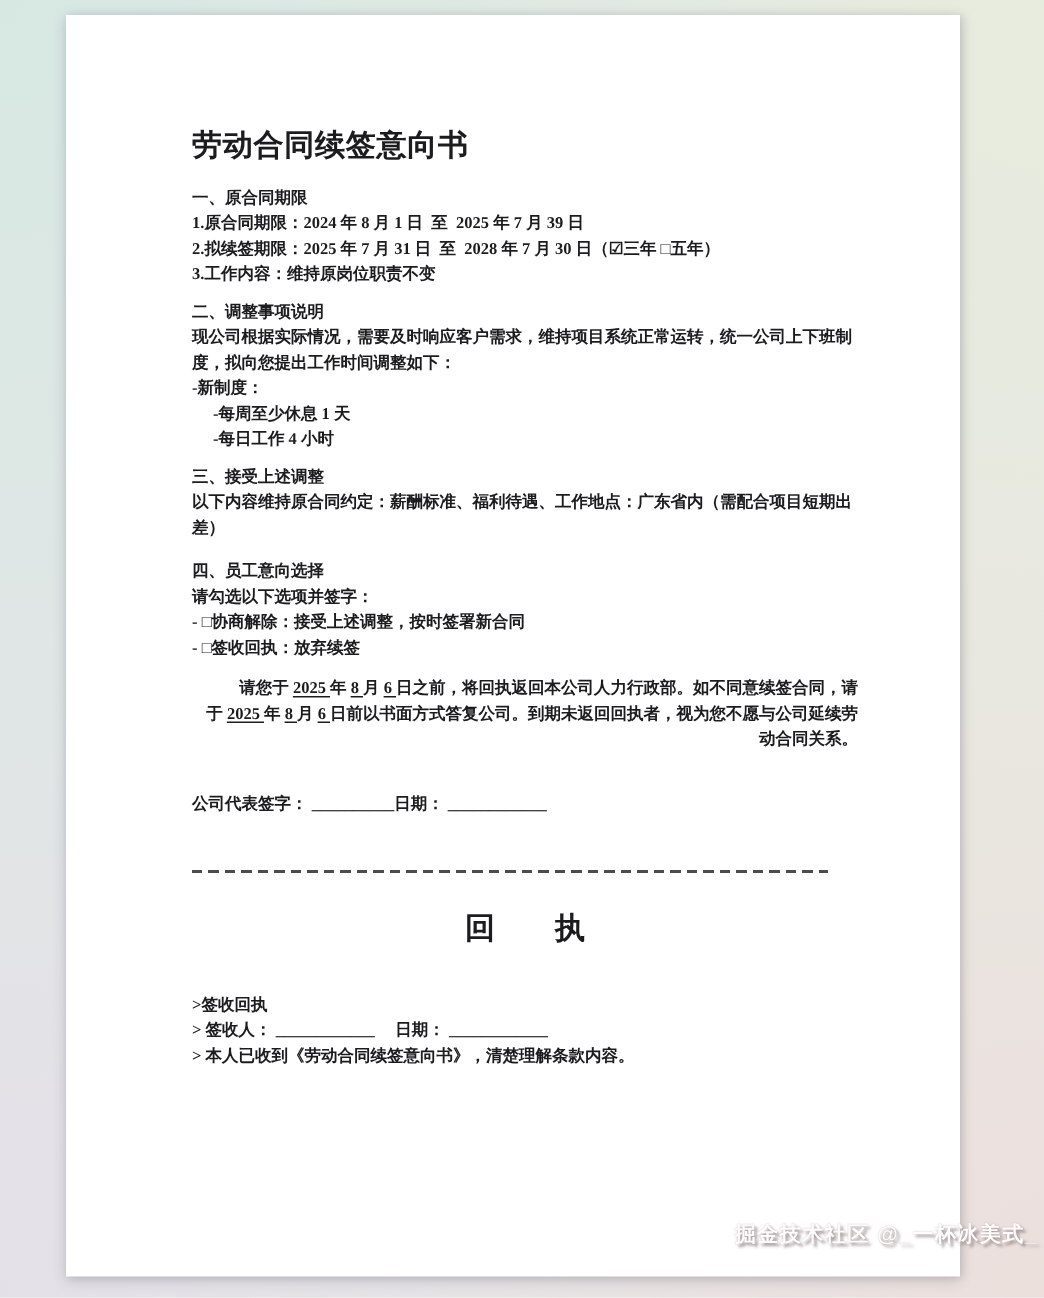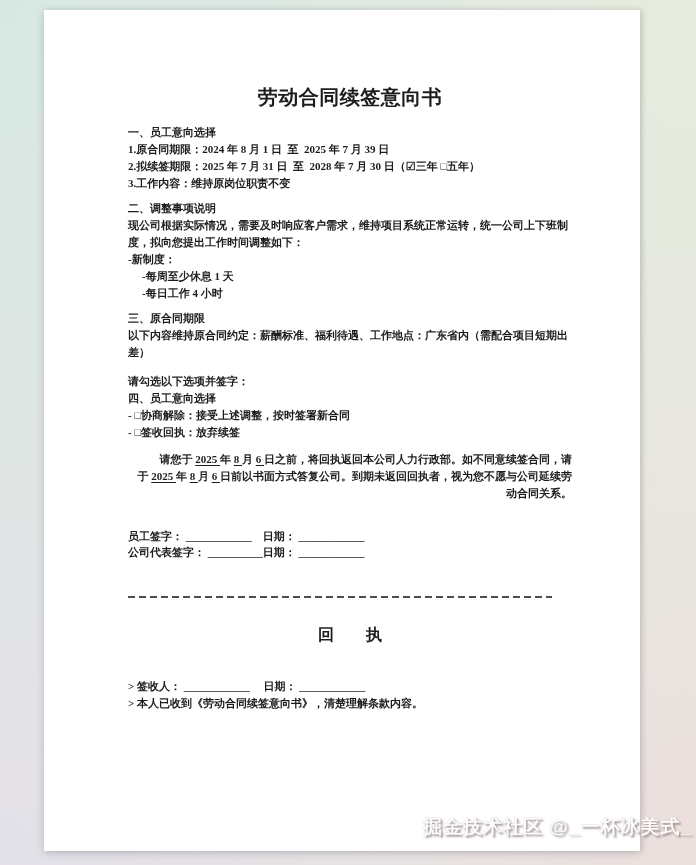--- a/index.html
+++ b/index.html
@@ -19,96 +19,96 @@
     box-shadow:0 2px 8px rgba(95,95,115,.30), 2px 0 4px rgba(95,95,115,.12);
   }
   .content {
     position:absolute; left:84px; top:74px; width:444px;
     font-size:11px; line-height:17px; font-weight:600; color:#1c1c1e;
   }
   .line { white-space:pre-wrap; }
   .heading { font-weight:700; }
   .doc-title {
     font-family:"Liberation Sans","DejaVu Sans",sans-serif;
-    font-size:20px; line-height:26px; font-weight:700; text-align:center;
+    font-size:20px; line-height:26px; font-weight:700; text-align:left;
     margin:0 0 14px 0; letter-spacing:.5px;
   }
   .sec-s2 { margin-top:8px; }
   .sec-s3 { margin-top:8px; }
   .sec-s4 { margin-top:12px; }
   .sub { padding-left:14px; }
   .notice { margin:10px 0 0 0; text-indent:22px;text-align:right; }
   .u { text-decoration:underline; text-underline-offset:2px; }
   .sig { margin-top:26px; }
   .sig .line { line-height:16px; }
   .tear {
     margin-top:36px; width:424px; height:2px;
     background:repeating-linear-gradient(90deg,#4c4c4c 0 7px,transparent 7px 11px);
   }
   .receipt-title {
     font-family:"Liberation Sans","DejaVu Sans",sans-serif;
-    font-size:16px; line-height:26px; font-weight:700; text-align:center;
+    font-size:20px; line-height:26px; font-weight:700; text-align:center;
     margin:24px 0 0 0; white-space:pre;
   }
   .receipt { margin-top:30px; }
   .watermark {
     position:absolute; right:4px; top:814px; white-space:nowrap;
     font-family:"Liberation Sans","DejaVu Sans",sans-serif;
-    font-size:19px; font-weight:700; letter-spacing:1px;
+    font-size:14px; font-weight:700; letter-spacing:1px;
     color:#fdfbfb;
     text-shadow:2px 2px 2px rgba(150,138,138,.85), 0 0 1px rgba(160,150,150,.6);
   }
 </style>
 </head>
 <body>
 
 <div class="page">
   <div class="content">
 
     <h1 class="doc-title">劳动合同续签意向书</h1>
 
     <section>
-      <div class="line heading">一、员工意向选择</div>
+      <div class="line heading">一、原合同期限</div>
       <div class="line">1.原合同期限：2024 年 8 月 1 日  至  2025 年 7 月 39 日</div>
       <div class="line"><span>2.拟续签期限：2025 年 7 月 31 日  至  2028 年 7 月 30 日（</span><span>☑</span><span>三年 </span><span>□</span><span>五年）</span></div>
       <div class="line">3.工作内容：维持原岗位职责不变</div>
     </section>
 
     <section class="sec-s2">
       <div class="line heading">二、调整事项说明</div>
       <div class="line">现公司根据实际情况，需要及时响应客户需求，维持项目系统正常运转，统一公司上下班制度，拟向您提出工作时间调整如下：</div>
       <div class="line">-新制度：</div>
       <div class="line sub">-每周至少休息 1 天</div>
       <div class="line sub">-每日工作 4 小时</div>
     </section>
 
     <section class="sec-s3">
-      <div class="line heading">三、原合同期限</div>
+      <div class="line heading">三、接受上述调整</div>
       <div class="line">以下内容维持原合同约定：薪酬标准、福利待遇、工作地点：广东省内（需配合项目短期出差）</div>
     </section>
 
     <section class="sec-s4">
+      <div class="line heading">四、员工意向选择</div>
       <div class="line">请勾选以下选项并签字：</div>
-      <div class="line heading">四、员工意向选择</div>
       <div class="line"><span>- </span><span>□</span><span>协商解除：接受上述调整，按时签署新合同</span></div>
       <div class="line"><span>- </span><span>□</span><span>签收回执：放弃续签</span></div>
     </section>
 
     <p class="line notice"><span>请您于 </span><span class="u">2025 </span><span>年 </span><span class="u">8 </span><span>月 </span><span class="u">6 </span><span>日之前，将回执返回本公司人力行政部。如不同意续签合同，请于 </span><span class="u">2025 </span><span>年 </span><span class="u">8 </span><span>月 </span><span class="u">6 </span><span>日前以书面方式答复公司。到期未返回回执者，视为您不愿与公司延续劳动合同关系。</span></p>
 
     <div class="sig">
-      <div class="line"><span>员工签字：</span><span> ____________</span><span>　日期：</span><span> ____________</span></div>
       <div class="line"><span>公司代表签字：</span><span> __________</span><span>日期：</span><span> ____________</span></div>
     </div>
 
     <div class="tear"></div>
 
     <h2 class="receipt-title">回　　执</h2>
 
     <div class="receipt">
+      <div class="line heading">&gt;签收回执</div>
       <div class="line"><span>&gt; 签收人：</span><span> ____________</span><span>　 日期：</span><span> ____________</span></div>
       <div class="line">&gt; 本人已收到《劳动合同续签意向书》，清楚理解条款内容。</div>
     </div>
 
   </div>
 </div>
 
 <div class="watermark">掘金技术社区 @_一杯冰美式_</div>
 
 </body></html>

